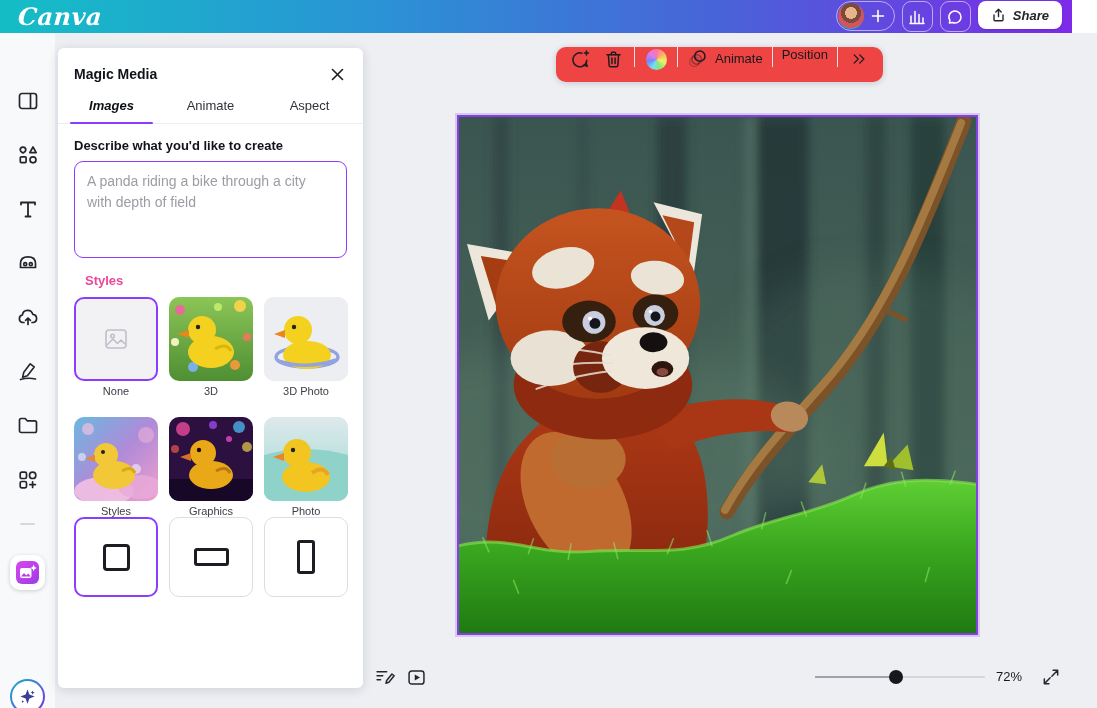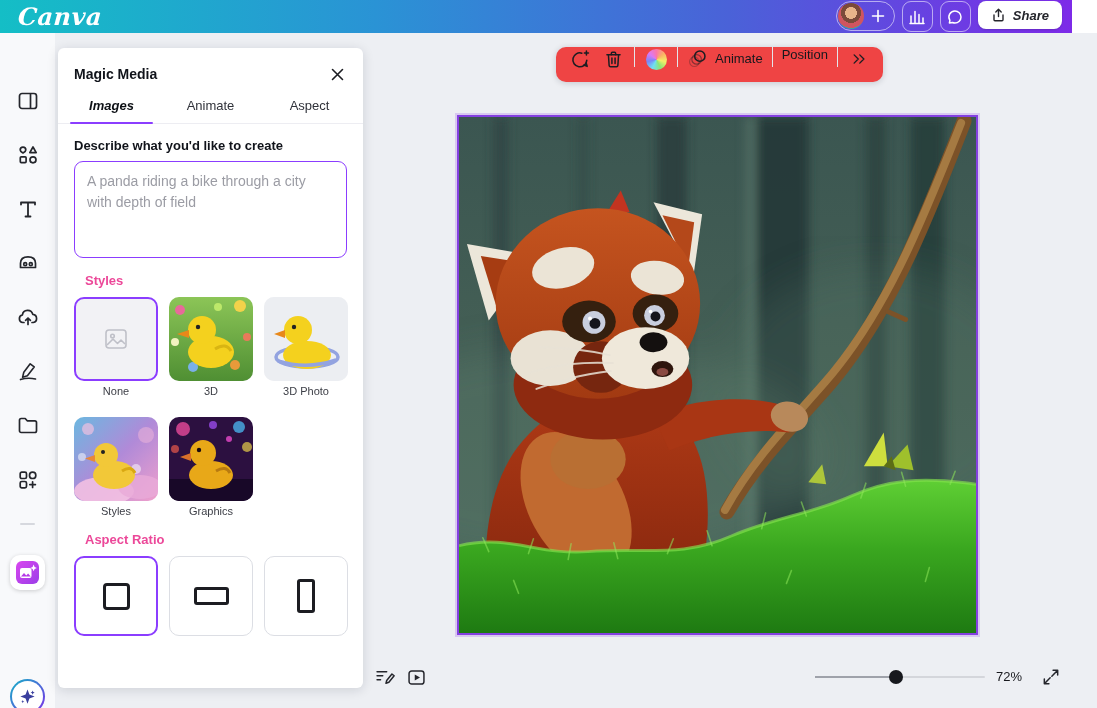--- a/index.html
+++ b/index.html
@@ -362,23 +362,43 @@
           <ellipse cx="42" cy="58" rx="22" ry="14" fill="#e8a818"></ellipse>
           <circle cx="34" cy="36" r="13" fill="#e8a818"></circle>
           <path d="M22 36l-11 4 11 4z" fill="#d8702a"></path>
           <circle cx="30" cy="33" r="2.2" fill="#1a0a10"></circle>
           <path d="M47 54q10-6 14 2" fill="none" stroke="#b87a10" stroke-width="3"></path>
         </svg>
       </div>
       <div class="style-name">Graphics</div>
     </div>
 
-  </div>
-
-  <div class="section-label">Aspect Ratio</div>
+    <div class="style-item">
+      <div class="style-thumb">
+        <svg class="icon" width="84" height="84" viewBox="0 0 84 84">
+          <defs>
+              <linearGradient id="gph" x1="0" y1="0" x2="0" y2="1">
+                <stop offset="0" stop-color="#dfe9ec"></stop>
+                <stop offset=".45" stop-color="#bfe2e0"></stop>
+                <stop offset="1" stop-color="#7fccc4"></stop>
+              </linearGradient>
+            </defs>
+          <rect width="84" height="84" fill="url(#gph)"></rect>
+          <path d="M0 38q42-12 84 0v46H0z" fill="#8fd2ca"></path>
+          <ellipse cx="42" cy="60" rx="24" ry="15" fill="#f2c520"></ellipse>
+          <circle cx="33" cy="36" r="14" fill="#f2c520"></circle>
+          <path d="M20 36l-11 4 11 4z" fill="#e8862a"></path>
+          <circle cx="29" cy="33" r="2.2" fill="#222"></circle>
+          <path d="M48 56q11-8 16 2" fill="none" stroke="#e8a426" stroke-width="4"></path>
+        </svg>
+      </div>
+      <div class="style-name">Photo</div>
+    </div>
+  </div>
+
   <div class="aspect-grid">
     <div class="aspect-card selected">
         <div class="ar-square"></div>
       </div>
     <div class="aspect-card">
         <div class="ar-landscape"></div>
       </div>
     <div class="aspect-card">
         <div class="ar-portrait"></div>
       </div>

